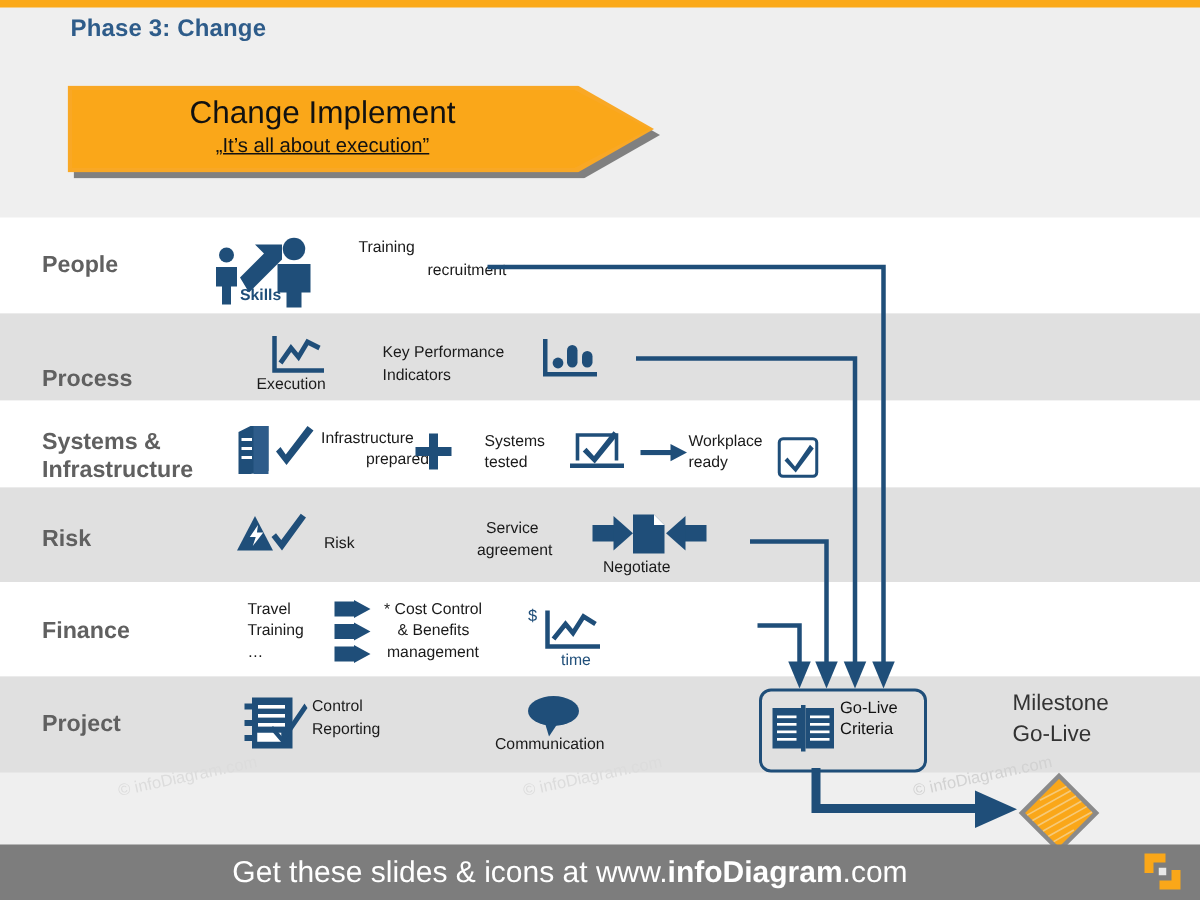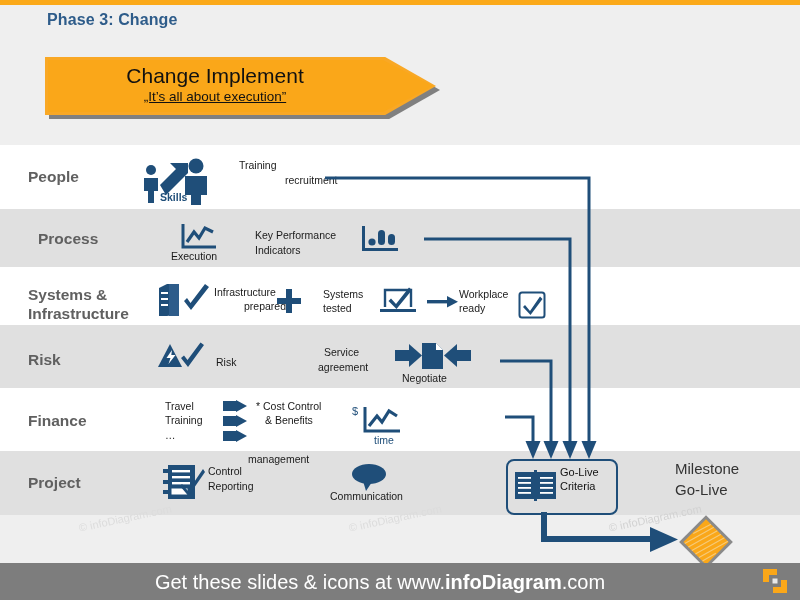--- a/index.html
+++ b/index.html
@@ -117,21 +117,21 @@
   </div>
 
   <div class="row white" style="top:145px;height:64px;"></div>
   <div class="row gray" style="top:209px;height:58px;"></div>
   <div class="row white" style="top:267px;height:58px;"></div>
   <div class="row gray" style="top:325px;height:63px;"></div>
   <div class="row white" style="top:388px;height:63px;"></div>
   <div class="row gray" style="top:451px;height:64px;"></div>
 
   <div class="row-label" style="top:167px;">People</div>
-  <div class="row-label" style="top:229px;margin-left:10px;">Process</div>
+  <div class="row-label" style="top:243px;">Process</div>
   <div class="row-label" style="top:285px;">Systems &amp;</div>
   <div class="row-label" style="top:304px;">Infrastructure</div>
   <div class="row-label" style="top:350px;">Risk</div>
   <div class="row-label" style="top:411px;">Finance</div>
   <div class="row-label" style="top:473px;">Project</div>
 
   <div class="ico" style="left:140px;top:157px;">
     <svg width="72" height="48" viewBox="0 0 72 48">
       <g fill="#1F4E79">
 
@@ -269,21 +269,21 @@
       <g fill="#1F4E79">
         <path d="M0 1 h13 v-1 l11 6 l-11 6 v-1 H0 z"></path>
         <path d="M0 16 h13 v-1 l11 6 l-11 6 v-1 H0 z"></path>
         <path d="M0 31 h13 v-1 l11 6 l-11 6 v-1 H0 z"></path>
       </g>
     </svg>
   </div>
 
   <div class="cap" style="left:256px;top:400px;">* Cost Control</div>
   <div class="cap" style="left:265px;top:414px;">&amp; Benefits</div>
-  <div class="cap" style="left:248px;top:429px;margin-top:24px;">management</div>
+  <div class="cap" style="left:258px;top:429px;">management</div>
 
   <div class="cap blue" style="left:352px;top:405px;font-size:11px;">$</div>
   <div class="ico" style="left:362px;top:405px;">
     <svg width="40" height="30" viewBox="0 0 40 30">
       <g stroke="#1F4E79" fill="none" stroke-width="3">
         <path d="M3 2 V26 H38"></path>
         <path d="M7 21 L15 11 L20 17 L27 6 L35 11" stroke-width="3.2"></path>
       </g>
     </svg>
   </div>

